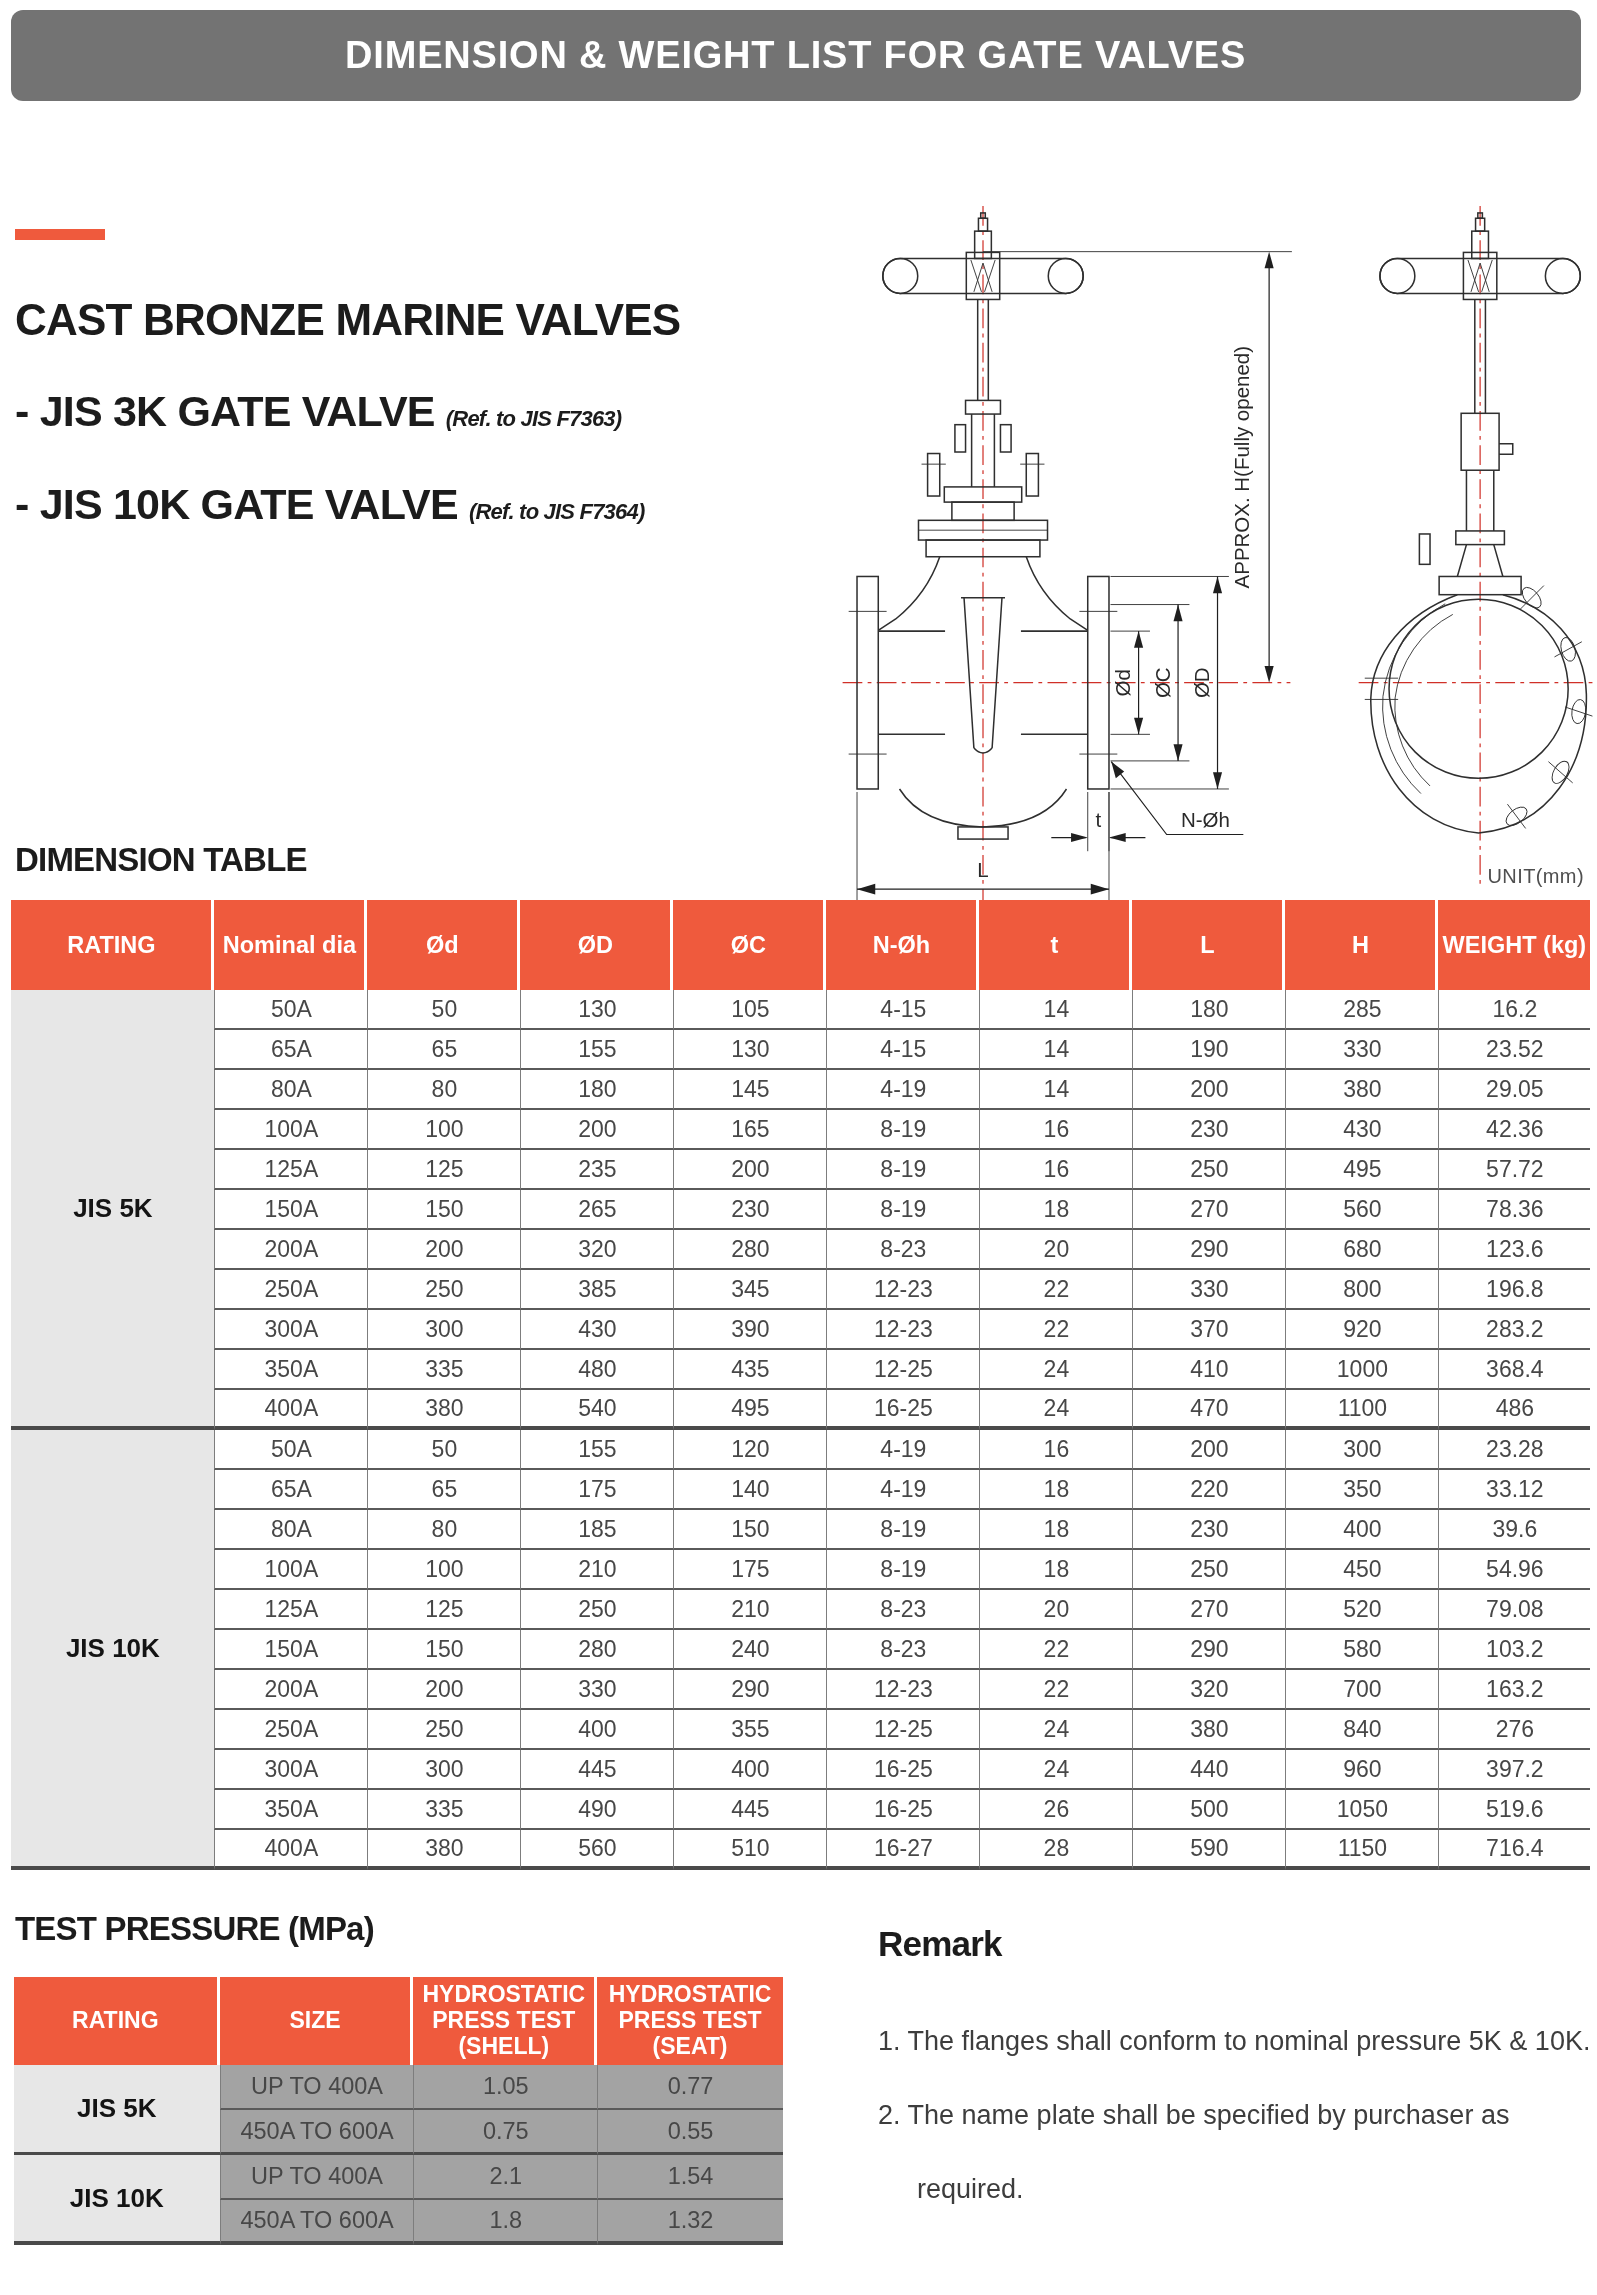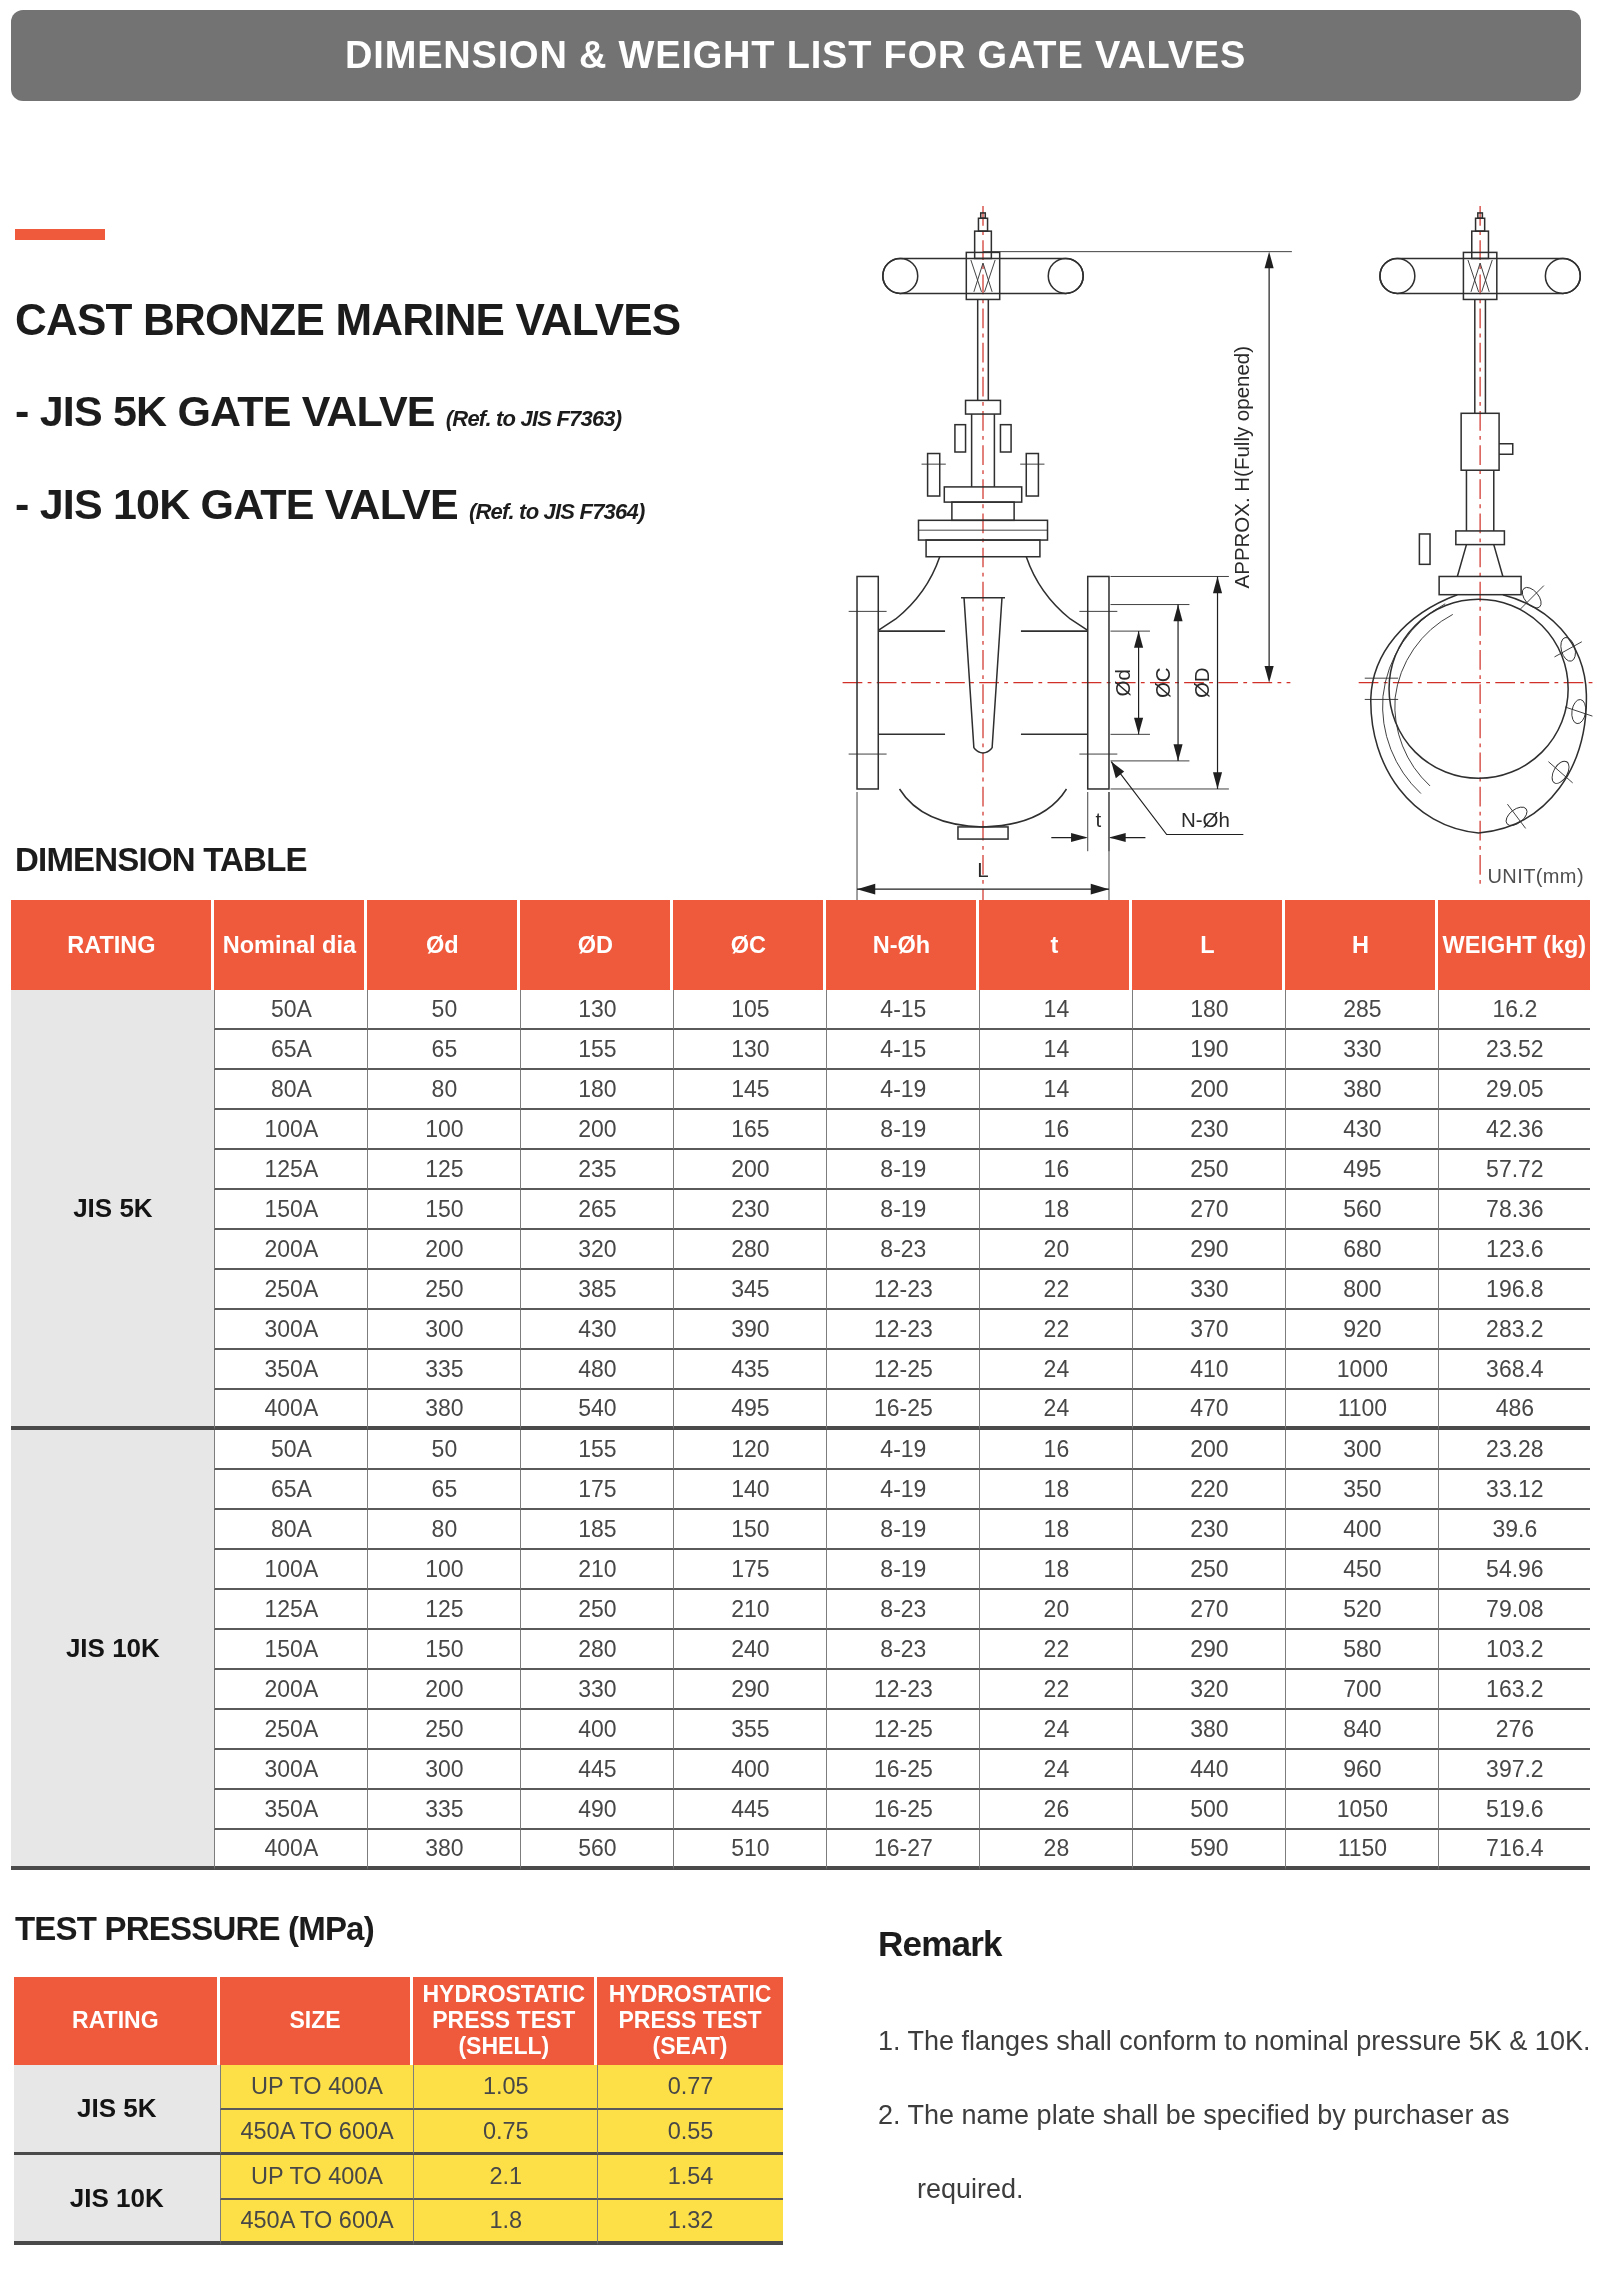--- a/index.html
+++ b/index.html
@@ -32,21 +32,21 @@
   th:last-child{border-right:none;}
   #dim-table{left:11.4px;top:900px;width:1575px;}
   #dim-table th{height:90px;font-size:23.5px;}
   #dim-table td{height:40px;font-size:23px;color:#474747;background:#fff;}
   #dim-table td.data{border-left:1.5px solid #7d7d7d;border-bottom:2.3px solid #5a5a5a;}
   #dim-table td.rating{background:#E7E7E7;font-size:26px;font-weight:700;color:#141414;}
   #dim-table td.sep{border-bottom:4.6px solid #4a4a4a;}
 
   #tp-table{left:13.7px;top:1977px;width:769px;}
   #tp-table th{height:88px;font-size:23px;line-height:1.12;padding:0 4.6px;}
-  #tp-table td{height:45px;font-size:23.5px;color:#474747;background:#fde047;}
+  #tp-table td{height:45px;font-size:23.5px;color:#474747;background:#a3a3a3;}
   #tp-table td.data{border-left:1.5px solid #7d7d7d;border-bottom:2.3px solid #5a5a5a;}
   #tp-table td.rating{background:#E7E7E7;font-size:26px;font-weight:700;color:#141414;}
   #tp-table td.sep{border-bottom:3.8px solid #4a4a4a;}
   #tp-table td.end{border-bottom:4.6px solid #4a4a4a;}
 
   
   .remark-list{position:absolute;left:878px;top:2004px;width:714px;font-size:27px;color:#3d3d3d;line-height:74px;}
   .remark-item{padding-left:39px;text-indent:-39px;}
 
   
@@ -62,21 +62,21 @@
 <body>
 
 <div id="page">
 
   <div class="banner">
     <span class="banner-text">DIMENSION &amp; WEIGHT LIST FOR GATE VALVES</span>
   </div>
 
   <div class="dash"></div>
   <div class="product-title">CAST BRONZE MARINE VALVES</div>
-  <div class="subtitle sub1"><span>- JIS 5K GATE VALVE </span><span class="ref">(Ref. to JIS F7363)</span></div>
+  <div class="subtitle sub1"><span>- JIS 3K GATE VALVE </span><span class="ref">(Ref. to JIS F7363)</span></div>
   <div class="subtitle sub2"><span>- JIS 10K GATE VALVE </span><span class="ref">(Ref. to JIS F7364)</span></div>
 
   <svg id="drawing" width="762" height="721" viewBox="1100 260 1004 950">
 
     <g>
       <line class="center" x1="1110" y1="900" x2="1700" y2="900"></line>
       <line class="center" x1="1295" y1="272" x2="1295" y2="1205"></line>
       <line class="center" x1="1790" y1="900" x2="2100" y2="900"></line>
       <line class="center" x1="1950" y1="272" x2="1950" y2="1170"></line>
     </g>

